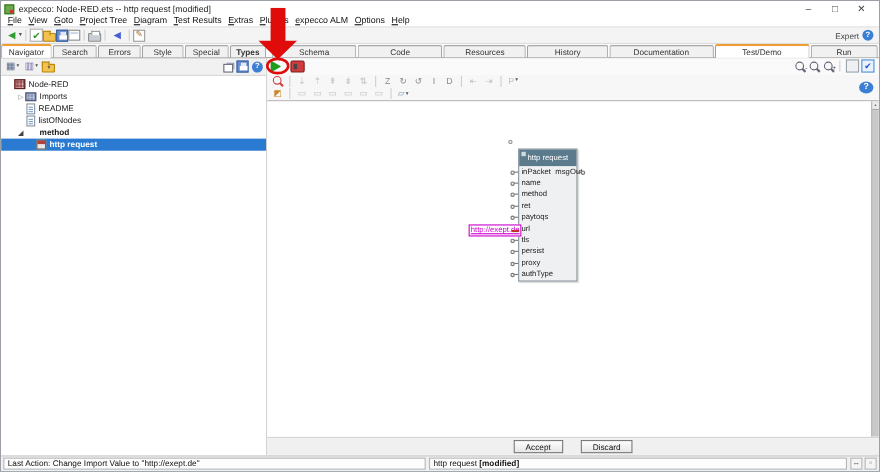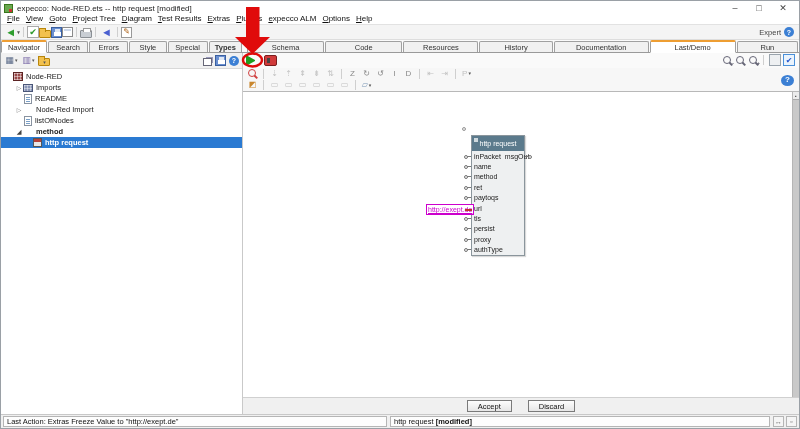--- a/index.html
+++ b/index.html
@@ -184,21 +184,21 @@
         <div class="tab" style="width: 38px; margin-top: 44px;">Style</div>
         <div class="tab" style="width: 41px;">Special</div>
         <div class="tab" style="width: 34px; font-weight: bold;">Types</div>
       </div>
     <div class="tabs tabs-right" id="tabs-right">
         <div class="tab" style="width: 78px;">Schema</div>
         <div class="tab" style="width: 78px;">Code</div>
         <div class="tab" style="width: 76px;">Resources</div>
         <div class="tab" style="width: 74px;">History</div>
         <div class="tab" style="width: 96px;">Documentation</div>
-        <div class="tab active" style="width: 87px;">Last/Demo</div>
+        <div class="tab active" style="width: 87px;">Test/Demo</div>
         <div class="tab" style="width: 62px;">Run</div>
       </div>
   </div>
 
   <div class="body">
     <div class="left-panel">
       <div class="panel-toolbar">
         <span id="pt-left" style="display:flex;align-items:center;gap:2px;">
             <span class="ic ic-grid">▦<span class="dd">▾</span></span>
             <span class="ic ic-cols">▥<span class="dd">▾</span></span>
@@ -223,25 +223,20 @@
             <span class="exp">▷</span>
             <span class="ticon t-imports"></span>
             <span class="tlabel">Imports</span>
           </div>
           <div class="trow" style="padding-left: 14px;">
             <span class="exp"></span>
             <span class="ticon t-document"></span>
             <span class="tlabel">README</span>
           </div>
           <div class="trow" style="padding-left: 14px;">
-            <span class="exp">▷</span>
-            <span class="ticon t-folder"></span>
-            <span class="tlabel">Node-Red Import</span>
-          </div>
-          <div class="trow" style="padding-left: 14px;">
             <span class="exp"></span>
             <span class="ticon t-document"></span>
             <span class="tlabel">listOfNodes</span>
           </div>
           <div class="trow bold" style="padding-left: 14px;">
             <span class="exp open">◢</span>
             <span class="ticon t-folder"></span>
             <span class="tlabel">method</span>
           </div>
           <div class="trow sel bold" style="padding-left: 24px;">
@@ -358,21 +353,21 @@
       </div>
 
       <div class="accept-row">
         <div class="btn">Accept</div>
         <div class="btn">Discard</div>
       </div>
     </div>
   </div>
 
   <div class="statusbar">
-    <span class="sfield left">Last Action: Extras Freeze Value to "http://exept.de"</span>
+    <span class="sfield left">Last Action: Change Import Value to "http://exept.de"</span>
     <span class="sfield right"><span>http request </span><b>[modified]</b></span>
     <span id="status-icons" style="display:flex;gap:2px;">
         <span class="sic">↔</span>
         <span class="sic">▫</span>
       </span>
   </div>
 
   <svg class="annotation" viewBox="0 0 48 62">
     <polygon id="arrow-shape" points="17,0 30.5,0 30.5,30 41,30 23.5,47 6,30 17,30" fill="#e00b0b"></polygon>
     <ellipse id="arrow-ring" cx="23.5" cy="53" rx="9.5" ry="6.5" fill="none" stroke-width="2.4" stroke="#e00b0b"></ellipse>

